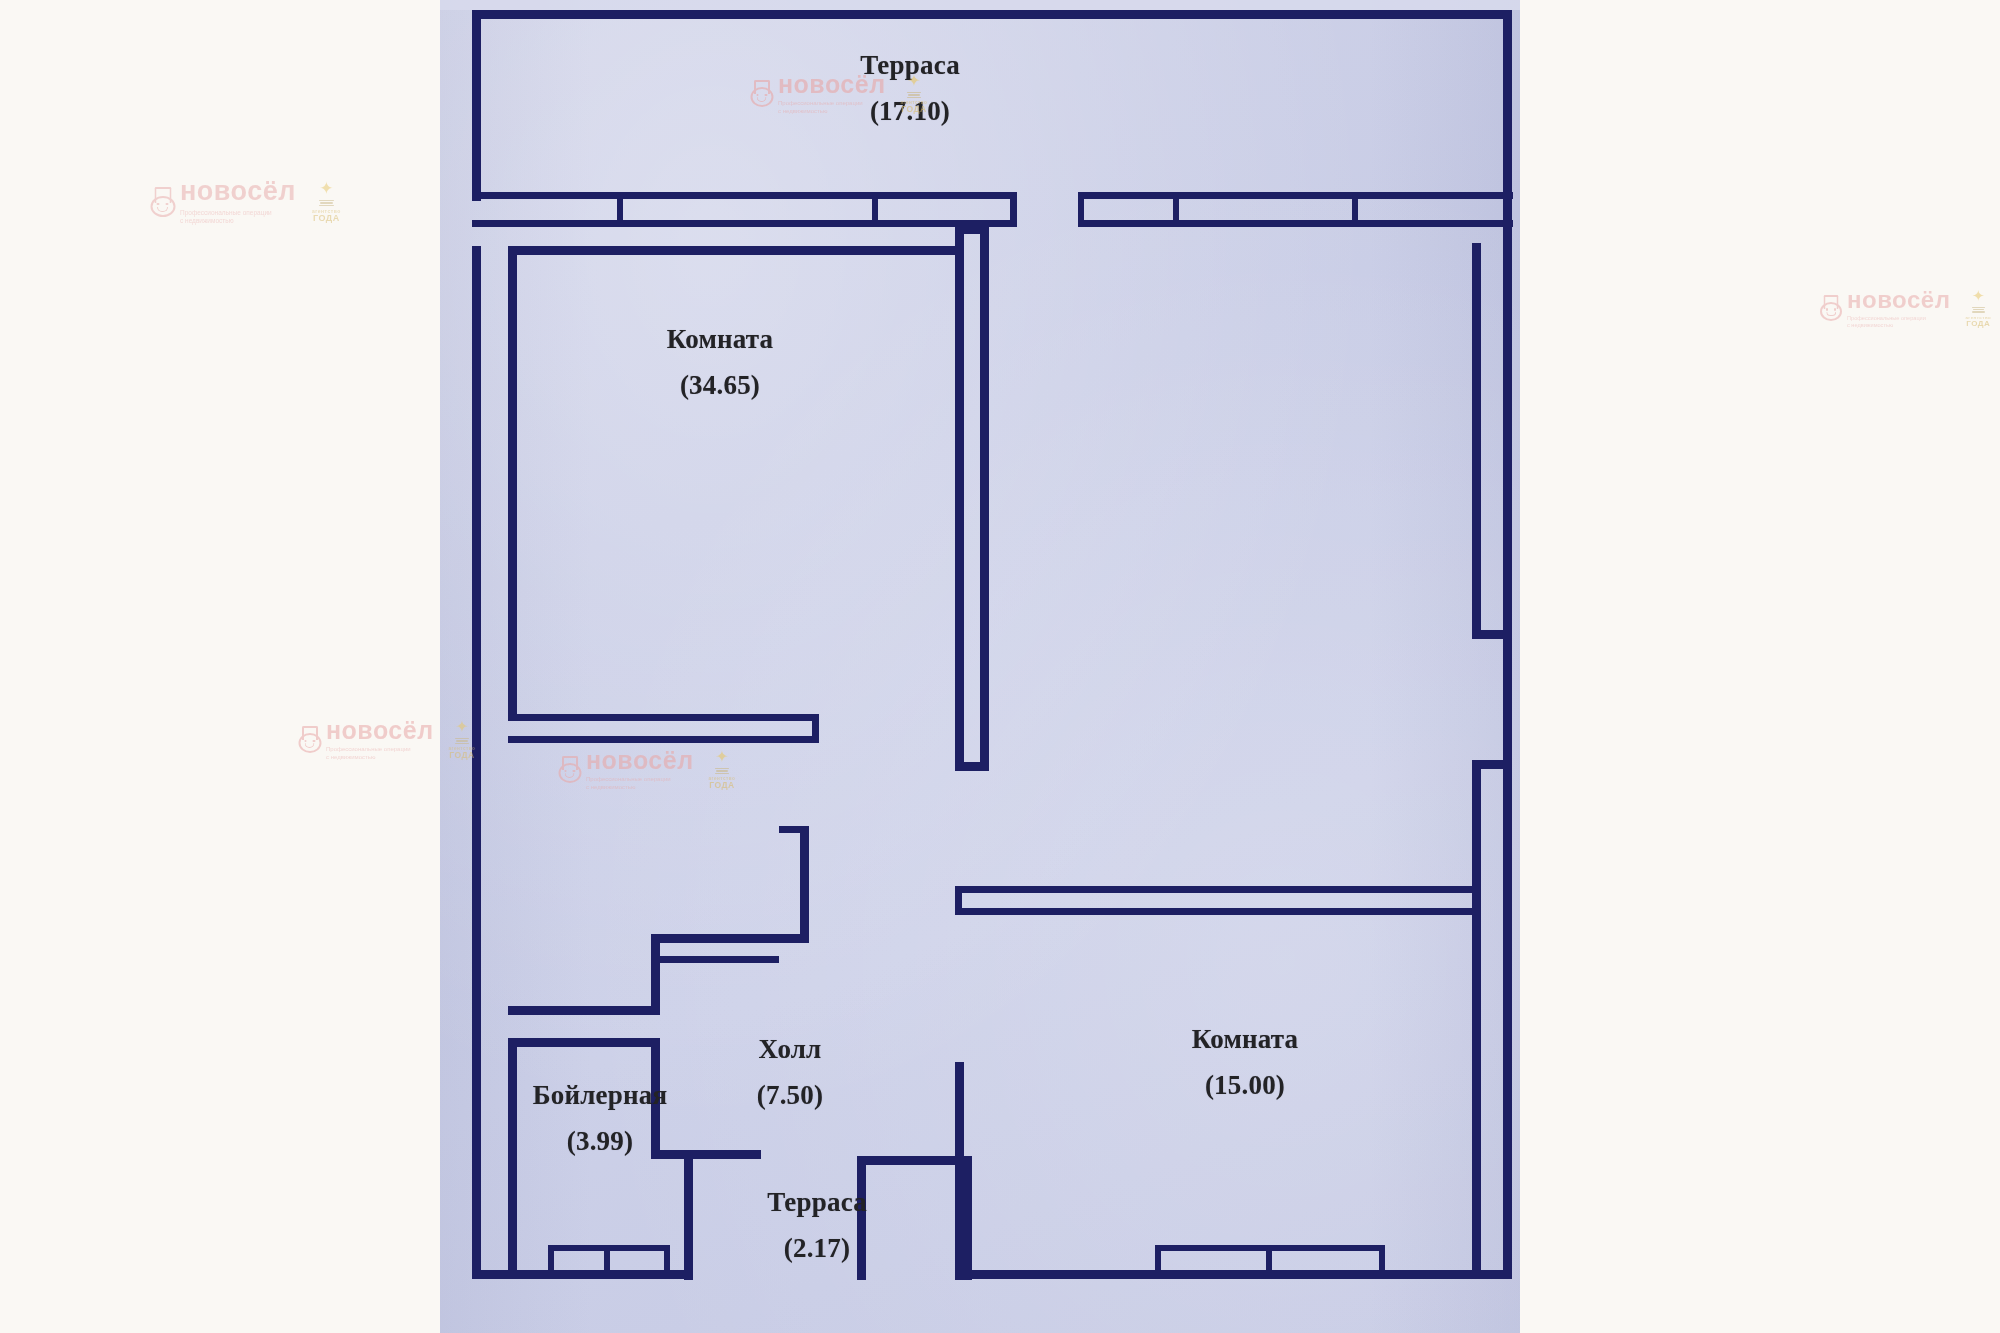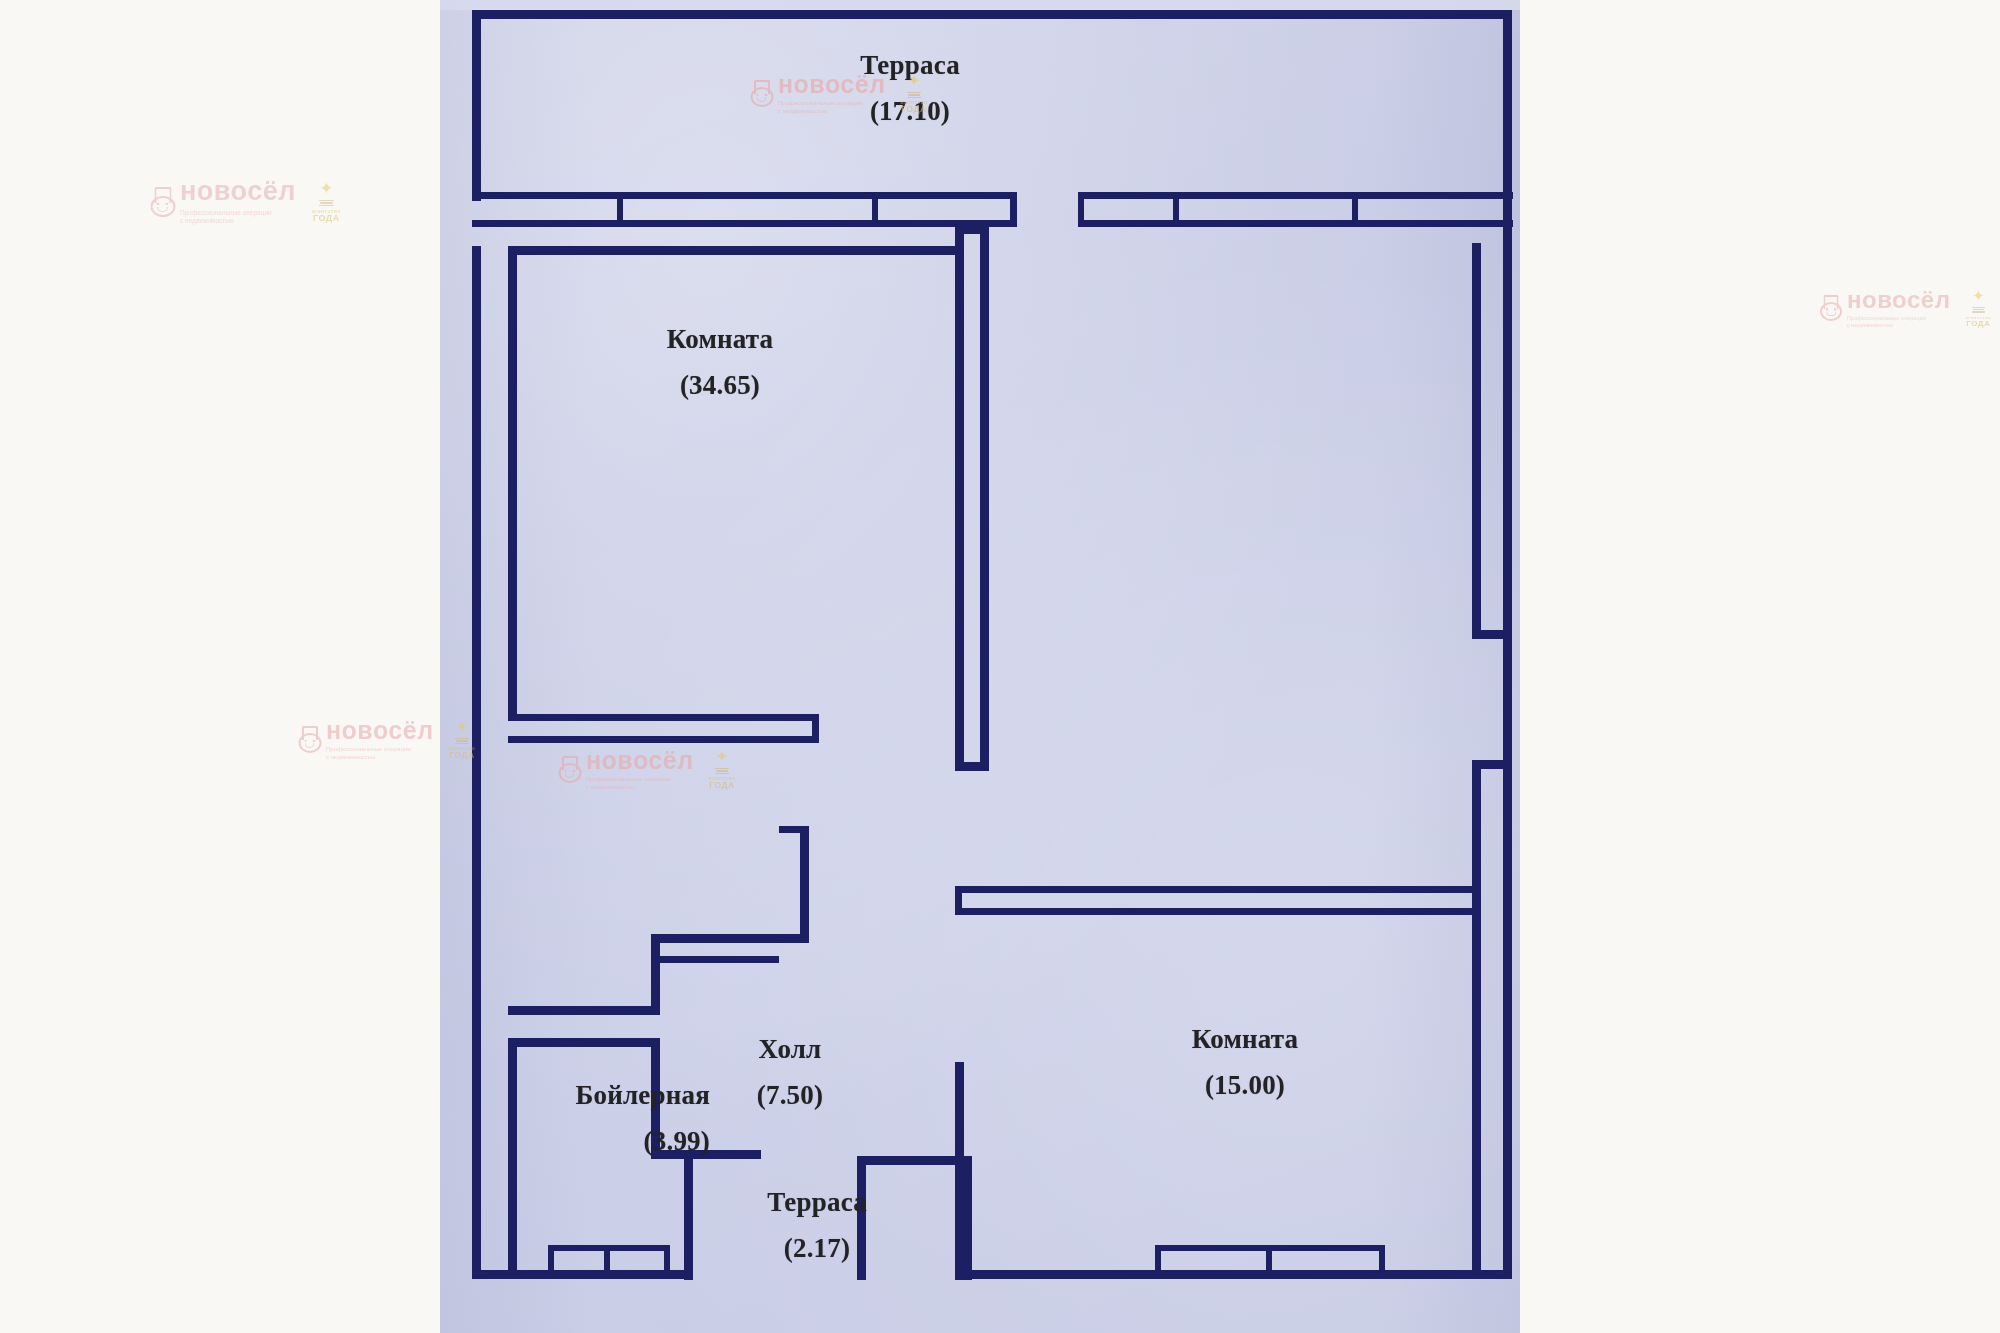--- a/index.html
+++ b/index.html
@@ -185,21 +185,21 @@
     <span class="area">(17.10)</span>
   </div>
 
   <div class="label" style="left:570px;top:322px;width:300px;">
     <span class="name">Комната</span>
     <span class="area">(34.65)</span>
   </div>
 
 
 
-  <div class="label" style="left:490px;top:1078px;width:220px;text-align:right;">
+  <div class="label" style="left:490px;top:1078px;width:220px;">
     <span class="name">Бойлерная</span>
     <span class="area">(3.99)</span>
   </div>
 
   <div class="label" style="left:700px;top:1032px;width:180px;">
     <span class="name">Холл</span>
     <span class="area">(7.50)</span>
   </div>
 
   <div class="label" style="left:1095px;top:1022px;width:300px;">

